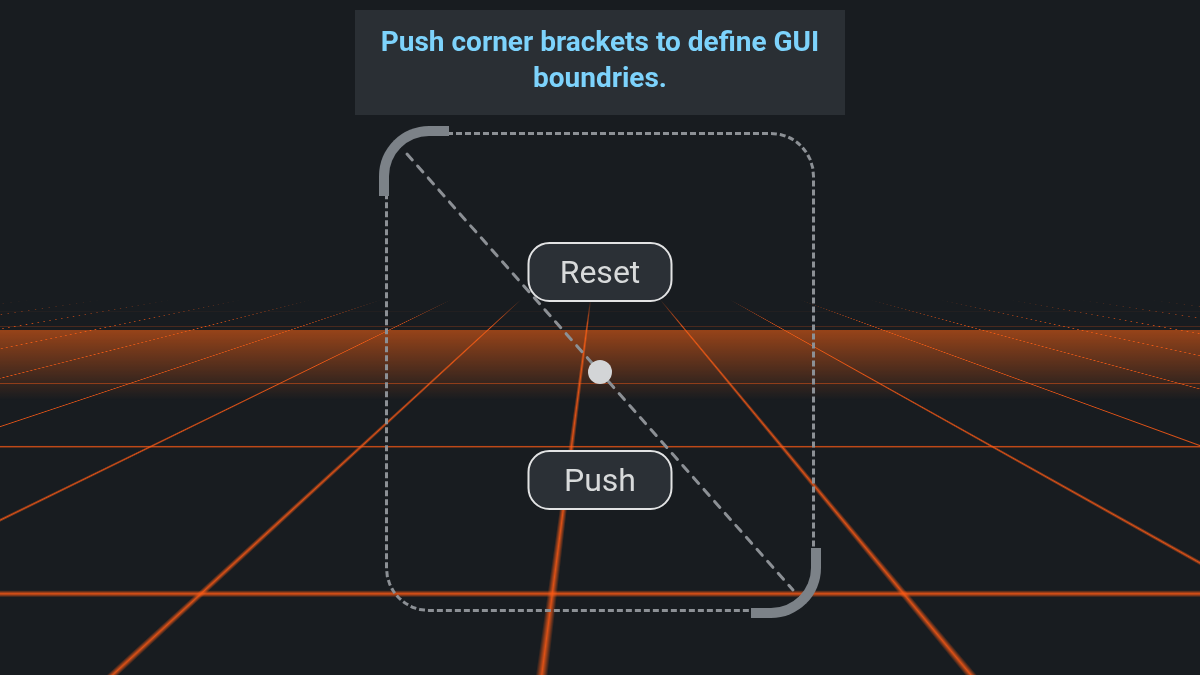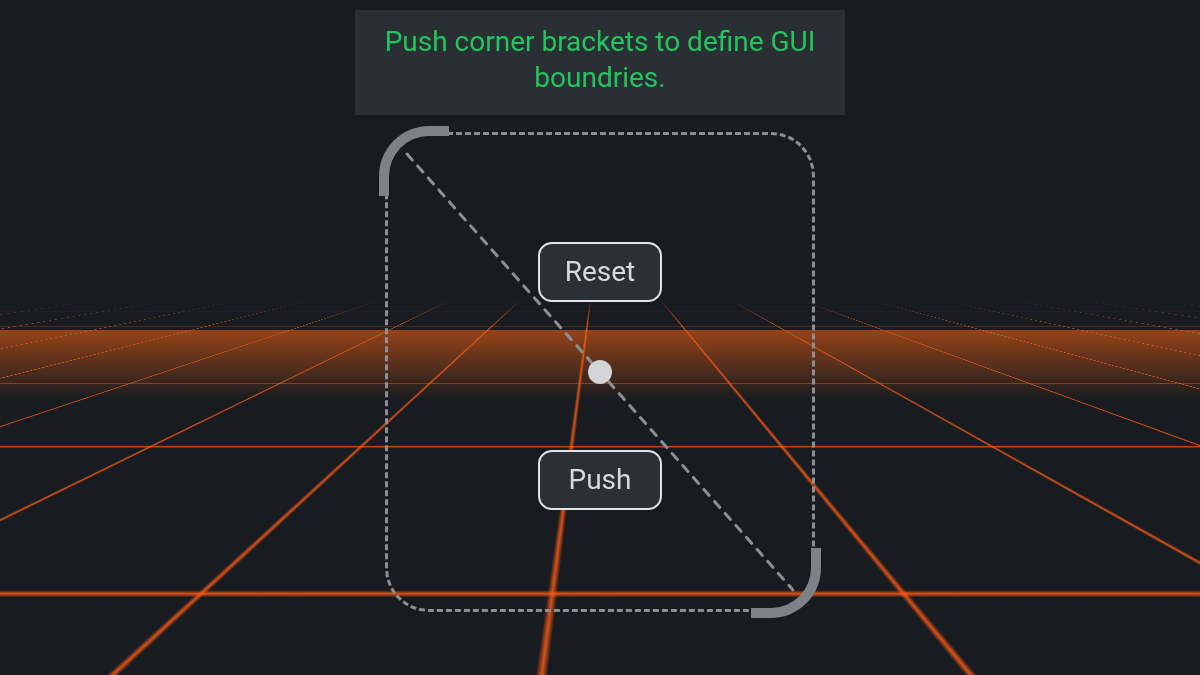--- a/index.html
+++ b/index.html
@@ -23,21 +23,21 @@
             mask-image:linear-gradient(to bottom, rgba(0,0,0,0) 0px, rgba(0,0,0,1) 140px, rgba(0,0,0,1) 100%);
   }
   .horizon-glow{
     position:absolute;left:0;top:330px;width:1200px;height:70px;
     background:linear-gradient(to bottom, rgba(255,100,20,0.55), rgba(255,100,20,0) 100%);
     pointer-events:none;
   }
   .instruction-banner{
     position:absolute;left:355px;top:10px;width:490px;
     background:#2a2f34;padding:14px 20px 18px;text-align:center;
-    color:#22c55e;font-size:28px;line-height:1.3;font-weight:400;
+    color:#7dd3fc;font-size:28px;line-height:1.3;font-weight:700;
     box-sizing:border-box;
   }
   .bounds-frame{
     position:absolute;left:385px;top:132px;width:430px;height:480px;
   }
   .dashed-rect{
     position:absolute;inset:0;border:3px dashed #8c9095;border-radius:44px;
     box-sizing:border-box;pointer-events:none;
   }
   .diag-line{
@@ -51,23 +51,23 @@
   .corner-bracket.br{
     right:-6px;bottom:-6px;border-bottom:10px solid #7c8288;border-right:10px solid #7c8288;
     border-bottom-right-radius:50px;
   }
   .center-dot{
     position:absolute;left:50%;top:50%;width:24px;height:24px;margin:-12px 0 0 -12px;
     background:#d3d5d7;border-radius:50%;pointer-events:none;
   }
   .ui-button{
     position:absolute;left:50%;transform:translateX(-50%);
-    background:#2b3036;border:2.5px solid #e2e3e4;border-radius:14px;
-    color:#d8dadb;font-size:28px;font-weight:400;
-    padding:0;text-align:center;line-height:56px;height:60px;width:124px;
+    background:#2b3036;border:2.5px solid #e2e3e4;border-radius:22px;
+    color:#d8dadb;font-size:32px;font-weight:400;
+    padding:0;text-align:center;line-height:56px;height:60px;width:145px;
     box-sizing:border-box;cursor:pointer;user-select:none;
   }
   .ui-button.reset{top:110px;}
   .ui-button.done{top:318px;}
 </style>
 </head>
 <body>
 
 <div class="scene">
 

